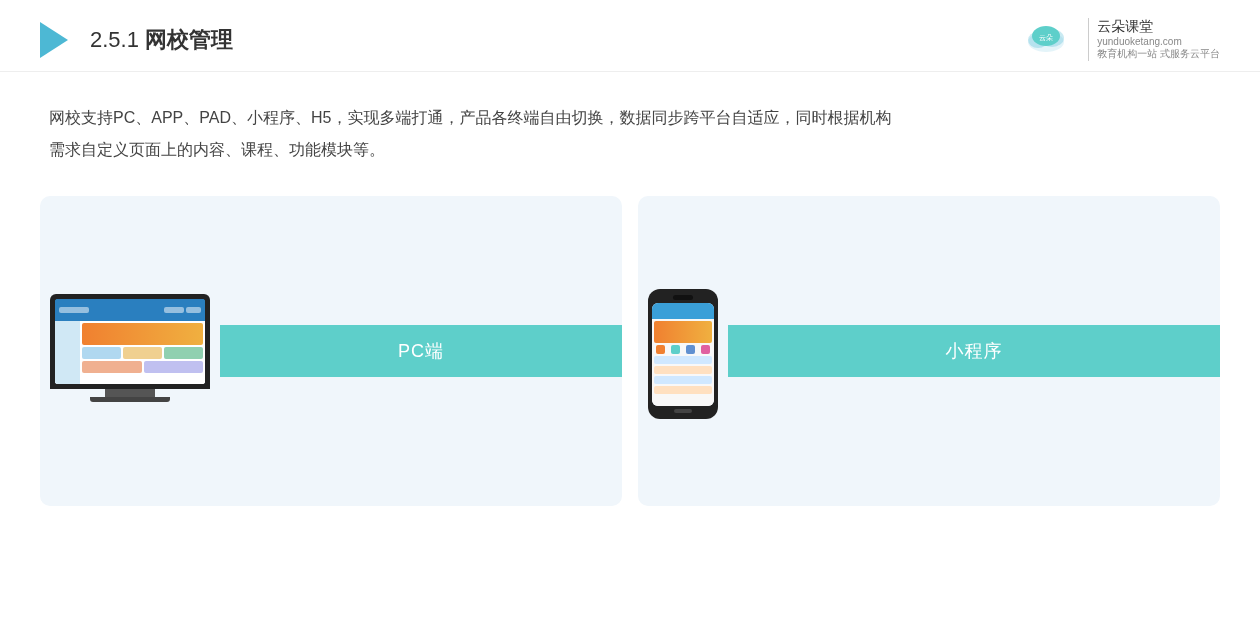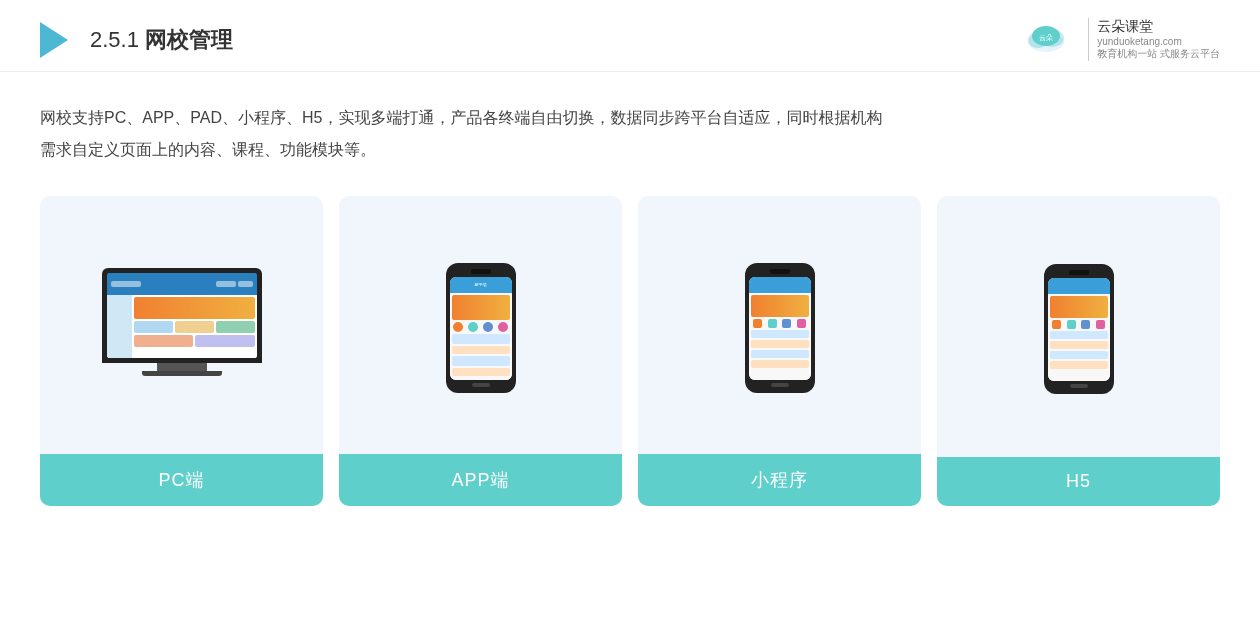--- a/index.html
+++ b/index.html
@@ -92,39 +92,39 @@
       font-size: 10px;
       color: #888;
     }
 
     
     .description {
       padding: 30px 28px 10px 40px;
       font-size: 16px;
       color: #444;
       line-height: 2;
+      margin-left: 9px;
     }
 
     
     .cards-container {
       display: flex;
       gap: 16px;
       padding: 20px 40px 30px 40px;
       justify-content: space-between;
       flex: 1;
       align-items: flex-start;
     }
 
     .device-card {
       flex: 1;
       background: #f0f6fb;
       border-radius: 10px;
       overflow: hidden;
       display: flex;
-      flex-direction: column;
       align-items: center;
       min-height: 310px;
     }
 
     .device-image-area {
       flex: 1;
       display: flex;
       align-items: center;
       justify-content: center;
       padding: 20px 10px 15px 10px;
@@ -520,47 +520,20 @@
               </div>
             </div>
           </div>
           <div class="pc-stand"></div>
           <div class="pc-base"></div>
         </div>
       </div>
       <div class="device-label-bar">PC端</div>
     </div>
 
-    <div class="device-card">
-      <div class="device-image-area">
-        <div class="phone-mockup">
-          <div class="phone-notch"></div>
-          <div class="phone-screen">
-            <div class="phone-top-bar">
-              <div class="phone-top-bar-text">APP端</div>
-            </div>
-            <div class="phone-content">
-              <div class="phone-banner"></div>
-              <div class="phone-icons-row">
-                <div class="phone-icon-circle" style="background:#f08030;"></div>
-                <div class="phone-icon-circle" style="background:#5ecfca;"></div>
-                <div class="phone-icon-circle" style="background:#6090d0;"></div>
-                <div class="phone-icon-circle" style="background:#e060a0;"></div>
-              </div>
-              <div class="phone-card-mock"></div>
-              <div class="phone-card-mock2"></div>
-              <div class="phone-card-mock"></div>
-              <div class="phone-card-mock2"></div>
-            </div>
-          </div>
-          <div class="phone-home-btn"></div>
-        </div>
-      </div>
-      <div class="device-label-bar">APP端</div>
-    </div>
 
 
     <div class="device-card">
       <div class="device-image-area">
         <div class="mini-phone-mockup">
           <div class="phone-notch"></div>
           <div class="mini-screen">
             <div class="mini-top"></div>
             <div class="mini-body">
               <div class="mini-banner"></div>
@@ -575,40 +548,15 @@
               <div class="mini-card"></div>
               <div class="mini-card2"></div>
             </div>
           </div>
           <div class="mini-home"></div>
         </div>
       </div>
       <div class="device-label-bar">小程序</div>
     </div>
 
-    <div class="device-card">
-      <div class="device-image-area">
-        <div class="mini-phone-mockup">
-          <div class="phone-notch"></div>
-          <div class="mini-screen">
-            <div class="mini-top"></div>
-            <div class="mini-body">
-              <div class="mini-banner"></div>
-              <div class="mini-icon-row">
-                <div class="mini-icon" style="background:#f08030;"></div>
-                <div class="mini-icon" style="background:#5ecfca;"></div>
-                <div class="mini-icon" style="background:#6090d0;"></div>
-                <div class="mini-icon" style="background:#e060a0;"></div>
-              </div>
-              <div class="mini-card"></div>
-              <div class="mini-card2"></div>
-              <div class="mini-card"></div>
-              <div class="mini-card2"></div>
-            </div>
-          </div>
-          <div class="mini-home"></div>
-        </div>
-      </div>
-      <div class="device-label-bar">H5</div>
-    </div>
 
   </div>
 </div>
 
 </body></html>

